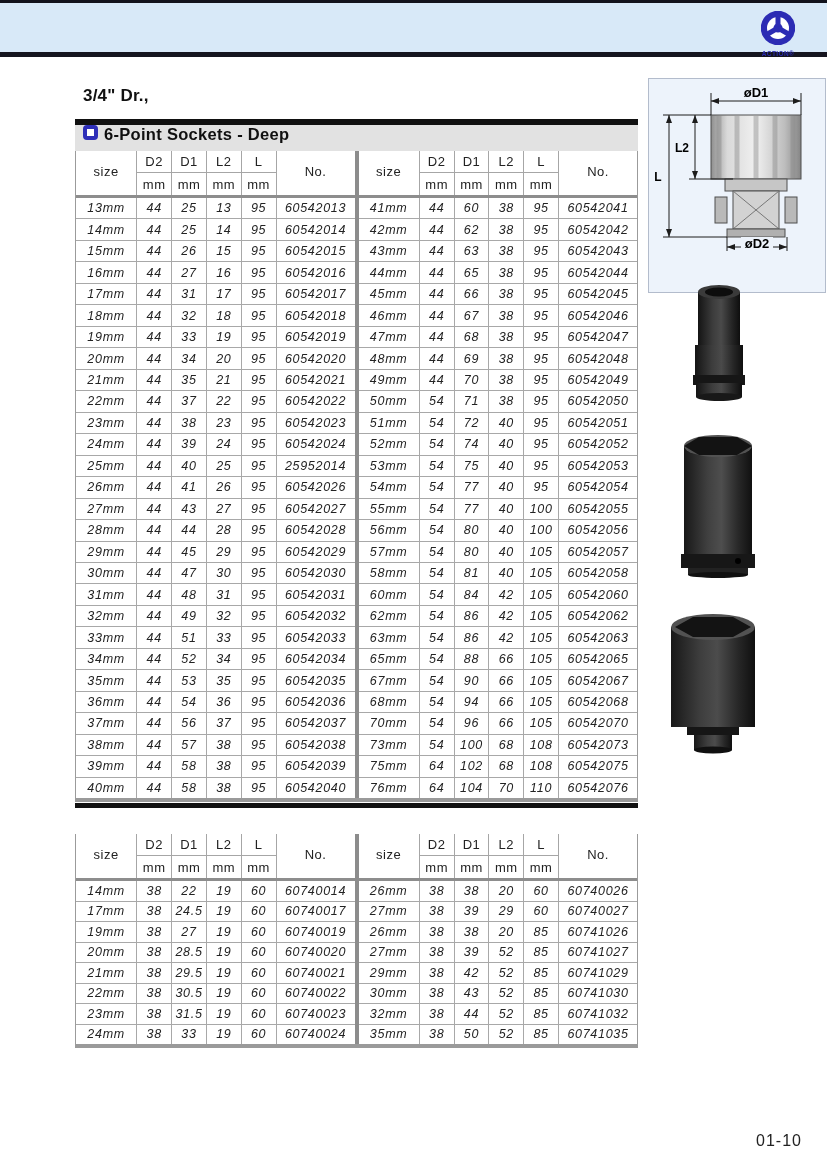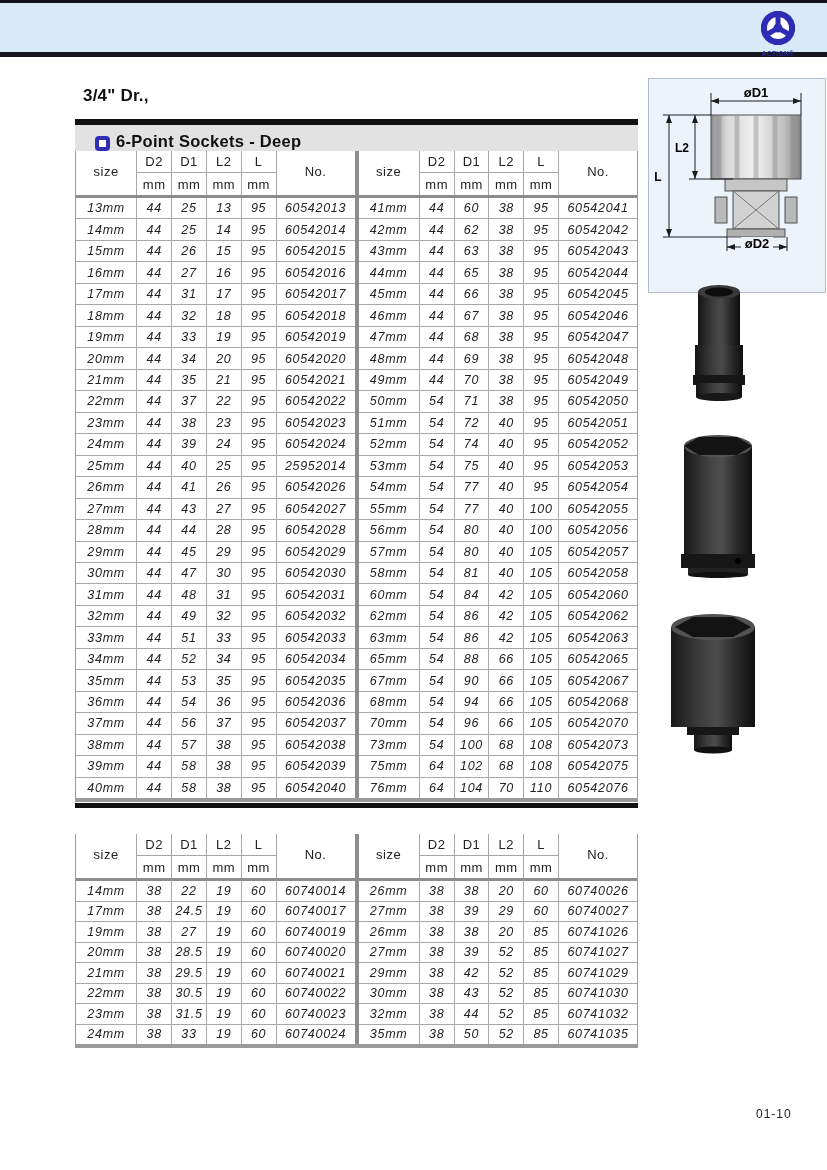--- a/index.html
+++ b/index.html
@@ -8,21 +8,21 @@
   
   .topband{position:absolute;left:0;top:0;width:827px;height:57px;background:#d8e9f8;
            border-top:3px solid #12121c;border-bottom:5px solid #15151f;box-sizing:border-box;}
   .logo{position:absolute;right:26px;top:11px;width:46px;text-align:center;}
   .logo .brand{display:block;font-size:6.5px;font-weight:bold;color:#2a2ab0;letter-spacing:.4px;margin-top:1px;}
   
   .drivetitle{position:absolute;left:83px;top:86px;font-size:17px;font-weight:bold;color:#111;letter-spacing:.2px;}
   
   .blackbar{position:absolute;left:75px;width:563px;height:6px;background:#111;}
   .secband{position:absolute;left:75px;width:563px;height:26px;background:#e2e2e2;
-           display:flex;align-items:flex-end;box-sizing:border-box;padding-left:20px;}
+           display:flex;align-items:flex-start;box-sizing:border-box;padding-left:8px;}
   .secband .sq{width:7px;height:7px;border:4px solid #2e2eb8;border-radius:4px;background:#fff;margin-right:6px;}
   .secband .sectitle{font-size:16.5px;font-weight:bold;color:#101010;letter-spacing:.3px;}
   
   .dtable{position:absolute;left:75px;width:563px;display:flex;box-sizing:border-box;
           border-left:1px solid #9b9b9b;border-right:1px solid #9b9b9b;border-bottom:4px solid #9a9a9a;
           --cols:22% 12.5% 12.5% 12.5% 12.5% 28%;}
   .half{flex:1;display:flex;flex-direction:column;min-width:0;}
   .vdiv{width:4px;background:#8c8c8c;}
   .thead{display:grid;grid-template-columns:var(--cols);grid-template-rows:22px 22px;
          border-bottom:3px solid #8d8d8d;}
@@ -34,21 +34,21 @@
   .tbody{flex:1;display:flex;flex-direction:column;font-style:italic;}
   .trow{flex:1;display:grid;grid-template-columns:var(--cols);border-top:1px solid #a8a8a8;}
   .tbody .trow:first-child{border-top:none;}
   .trow .c{display:flex;align-items:center;justify-content:center;font-size:12.5px;color:#232323;
            border-right:1px solid #a8a8a8;letter-spacing:.7px;white-space:nowrap;}
   .trow .c:last-child{border-right:none;}
   
   .diagbox{position:absolute;left:648px;top:78px;width:178px;height:215px;background:#edf3fb;
            border:1px solid #b3bccc;box-sizing:border-box;}
   .photo{position:absolute;}
-  .pagenum{position:absolute;left:756px;top:1107px;font-size:12px;color:#222;letter-spacing:1px;}
+  .pagenum{position:absolute;left:756px;top:1132px;font-size:16px;color:#222;letter-spacing:1px;}
   svg text{font-family:"Liberation Sans",sans-serif;}
 </style>
 </head>
 <body>
 
 <div class="page">
 
   <div class="topband"></div>
   <div class="logo">
     <svg width="34" height="34" viewBox="0 0 34 34">

